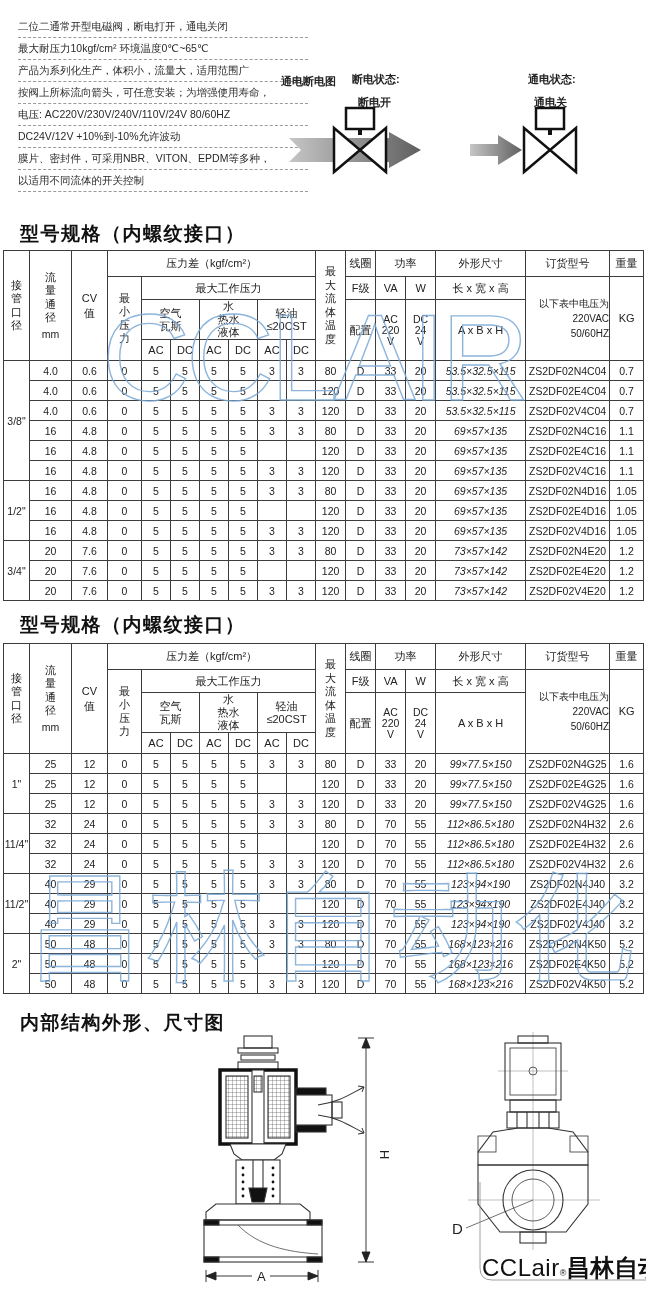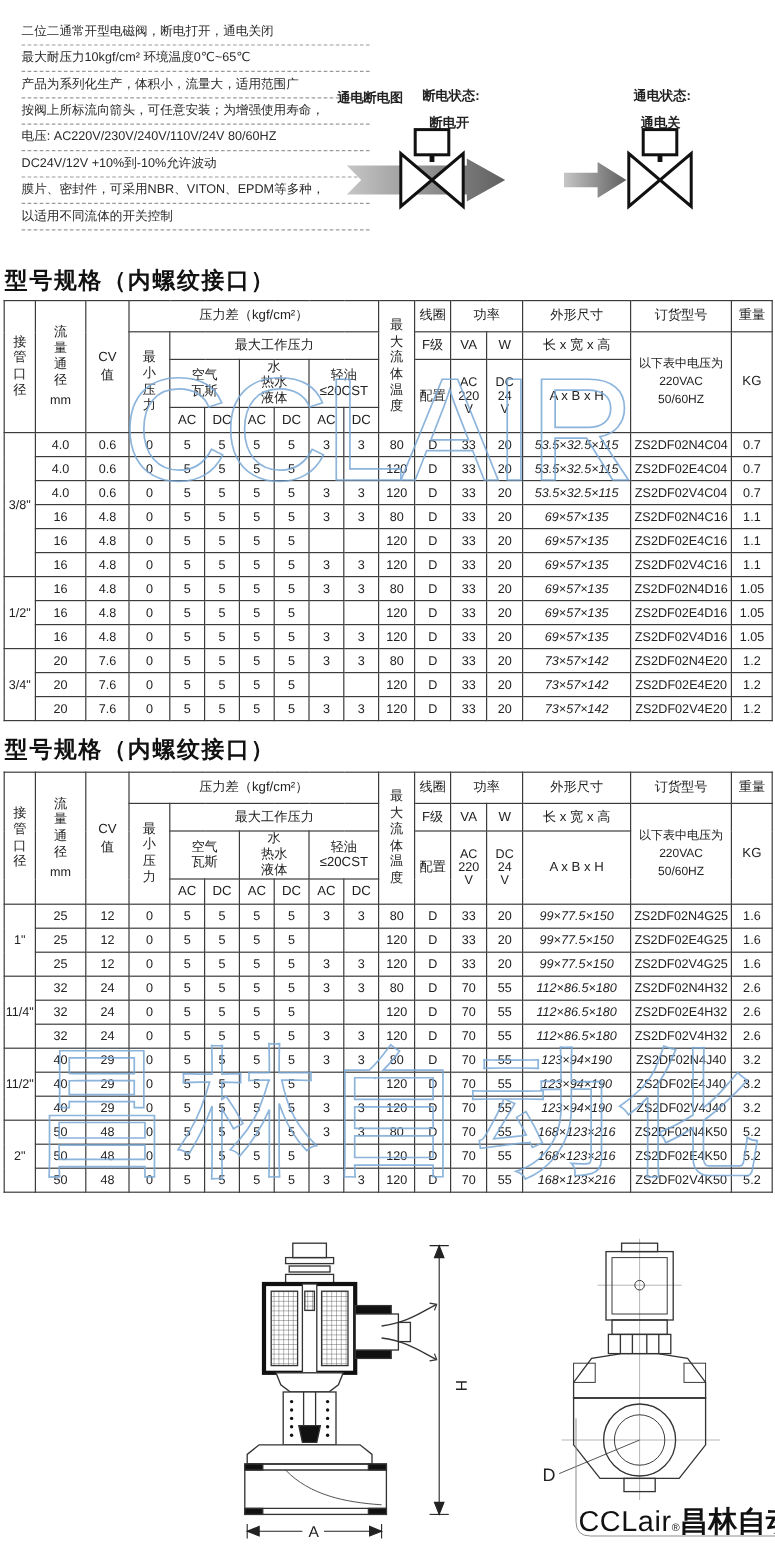--- a/index.html
+++ b/index.html
@@ -10,36 +10,36 @@
   
   .feat-list { position:absolute; left:18px; top:16px; width:290px; }
   .feat {
     font-size:10.5px; line-height:13px; padding:4px 0 4px 0;
     border-bottom:1px dashed #9a9a9a; white-space:nowrap; color:#2a2a2a;
   }
   
   .diag-label { position:absolute; font-size:11px; font-weight:bold; color:#222; }
   .diag-svg { position:absolute; }
   
-  .sec-title { position:absolute; left:4px; font-size:19px; font-weight:bold; letter-spacing:1.5px; color:#111; }
+  .sec-title { position:absolute; left:20px; font-size:19px; font-weight:bold; letter-spacing:1.5px; color:#111; }
   
   .table-slot { position:absolute; left:3px; width:640px; }
   table.spec { border-collapse:collapse; table-layout:fixed; width:640px; background:#fff; }
   table.spec th, table.spec td {
     border:1px solid #3c3c3c; text-align:center; vertical-align:middle;
     padding:0; font-weight:normal; color:#222; overflow:hidden;
   }
   table.spec thead th { font-size:11px; line-height:13px; }
   table.spec tbody td { font-size:10.5px; height:19px; }
   .vert { width:12px; margin:0 auto; line-height:13.5px; font-size:11px; word-break:break-all; }
   .hsub { font-size:10.5px; margin-top:3px; }
   .cv-cell div { line-height:15px; }
   .media div { line-height:13px; }
   .small3 div { line-height:11px; font-size:10.5px; }
-  .order-note div { line-height:15px; font-size:10px; }
+  .order-note div { line-height:15px; font-size:10px;text-align:right; }
   .lwh-cell, .abh-cell { font-size:11px; }
   .size-cell { font-size:12.5px; }
   td.dims { font-size:9.2px;font-style:italic; }
   td.model { font-size:9.4px; }
   tr.h1 th { height:25px; }
   tr.h2 th { height:22px; }
   tr.h3 th { height:36px; }
   tr.h4 th { height:20px; }
   
   .wm { position:absolute; pointer-events:none; opacity:0.85; }
@@ -743,20 +743,21 @@
   </table>
     </div>
 
   <svg class="wm" style="left:100px; top:292px;" width="480" height="135" viewBox="0 0 480 135">
     <text x="2" y="108" font-size="122" font-family="Liberation Sans, sans-serif" fill="none" stroke="#7aa9d6" stroke-width="1.4" letter-spacing="-4">CCLAIR</text>
   </svg>
   <svg class="wm" style="left:25px; top:845px;" width="620" height="150" viewBox="0 0 620 150">
     <text x="2" y="122" font-size="118" font-family="Liberation Sans, DejaVu Sans, sans-serif" fill="none" stroke="#7aa9d6" stroke-width="1.4" letter-spacing="4">昌林自动化</text>
   </svg>
 
+  <div class="sec-title" style="top:1010px;">内部结构外形、尺寸图</div>
 
   <svg class="drawing" style="left:168px; top:1032px;" width="232" height="260" viewBox="0 0 232 260">
     <defs>
       <pattern id="coilhatch" width="4" height="4" patternUnits="userSpaceOnUse">
         <rect width="4" height="4" fill="#fff"></rect>
         <path d="M0,0H4 M0,0V4" stroke="#555" stroke-width="0.7"></path>
       </pattern>
     </defs>
     <g stroke="#333" stroke-width="1.1" fill="none">
       <rect x="76" y="4" width="28" height="12"></rect>

